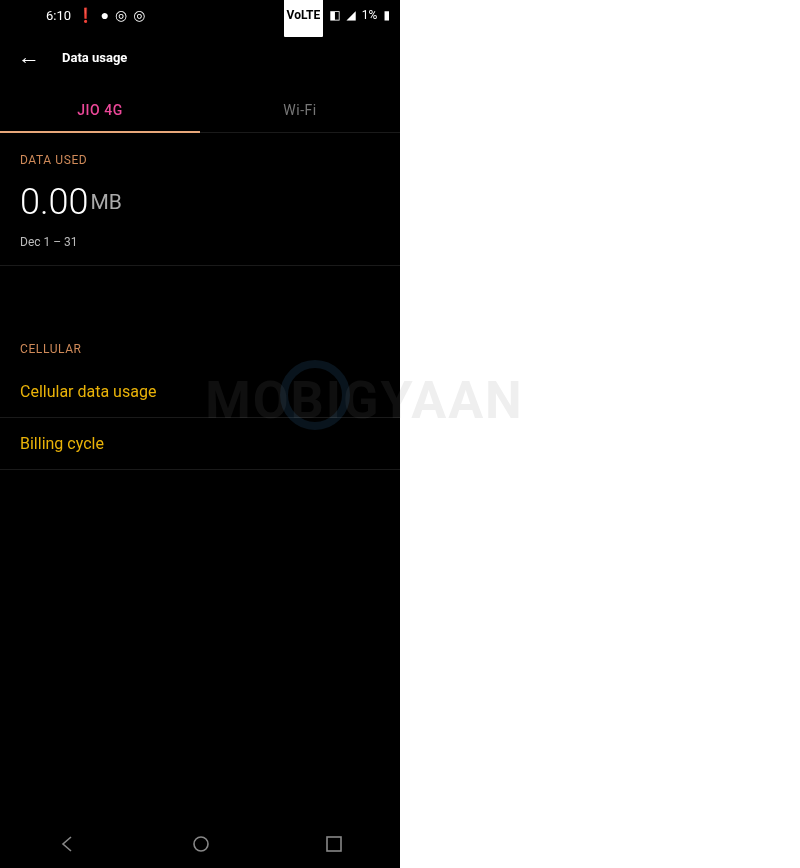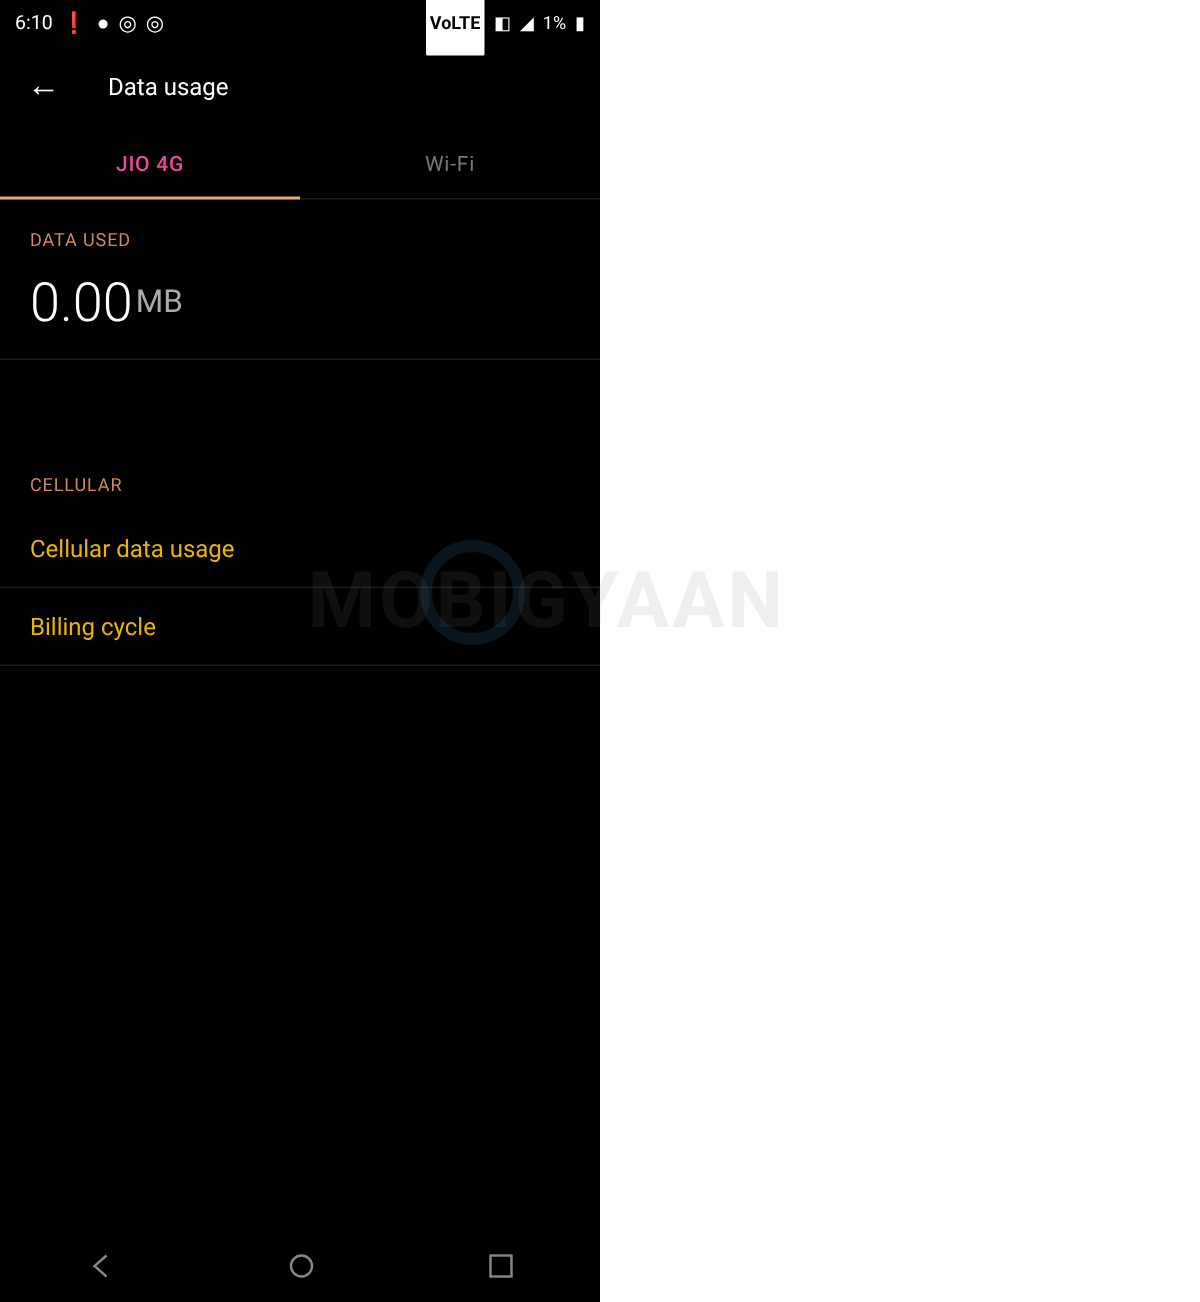--- a/index.html
+++ b/index.html
@@ -20,36 +20,36 @@
     overflow: hidden;
   }
   .status-bar {
     height: 30px;
     display: flex;
     justify-content: space-between;
     align-items: center;
     padding: 0 10px;
     font-size: 13px;
   }
-  .status-left, .status-right { display: flex; align-items: center; gap: 6px; }
+  .status-left, .status-right { display: flex; align-items: center; gap: 6px; margin-left: 36px; }
   .status-right span { font-size: 12px; }
   .sicon { font-size: 14px; }
   .volte {
     background: #fff; color: #000;
     font-size: 8px; font-weight: bold;
     padding: 15px 3px; border-radius: 1px;
   }
   .app-bar {
     display: flex;
     align-items: center;
     gap: 22px;
     padding: 14px 18px 18px 18px;
   }
   .back-arrow { font-size: 22px; }
-  .app-title { font-size: 16px; font-weight: 400; margin-left: 10px; }
+  .app-title { font-size: 13px; font-weight: 700; }
 
   
   .tabs {
     display: flex;
     border-bottom: 1px solid #1a1a1a;
   }
   .tab {
     flex: 1;
     text-align: center;
     padding: 14px 0;
@@ -167,20 +167,21 @@
     <div class="tab active">JIO 4G</div>
     <div class="tab">Wi-Fi</div>
   </div>
 
   <div class="section-header">DATA USED</div>
   <div class="data-block">
     <div class="data-value">
       <span class="data-num">0.00</span>
       <span class="data-unit">MB</span>
     </div>
+    <div class="data-range">Dec 1 – 31</div>
   </div>
 
   <div class="spacer-lg"></div>
 
   <div class="section-header">CELLULAR</div>
   <div class="list-item">
     <div class="li-text">
           <div class="li-title">Cellular data usage</div>
         </div>
   </div>

